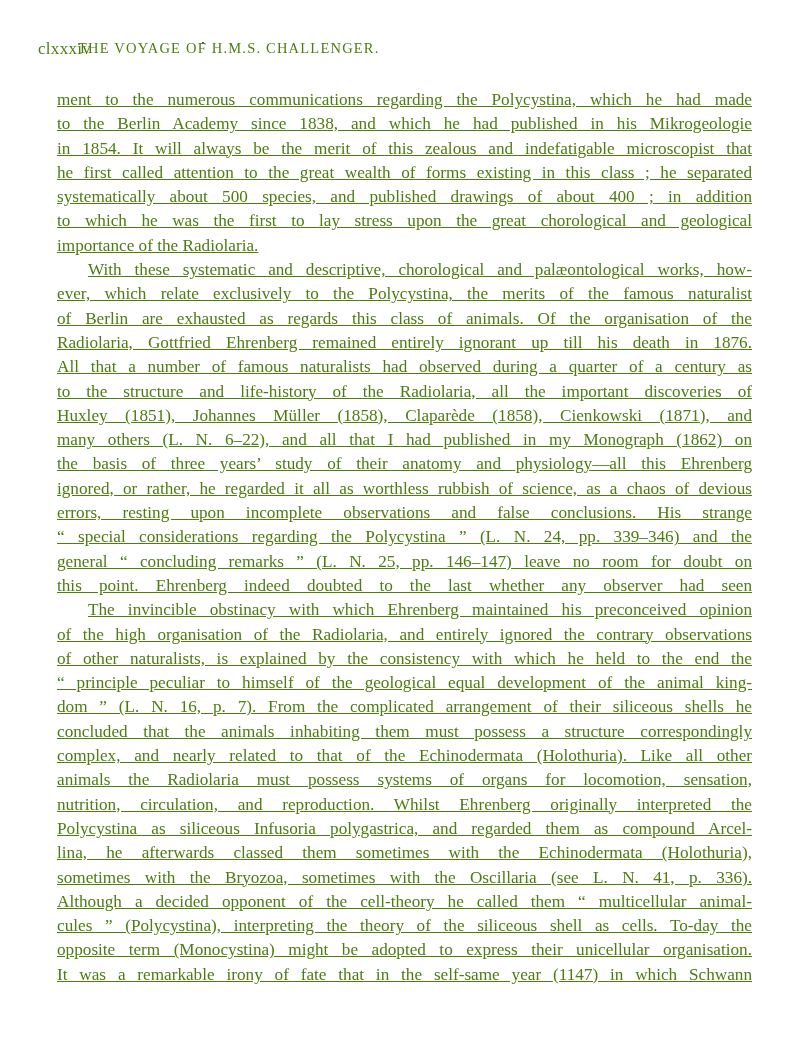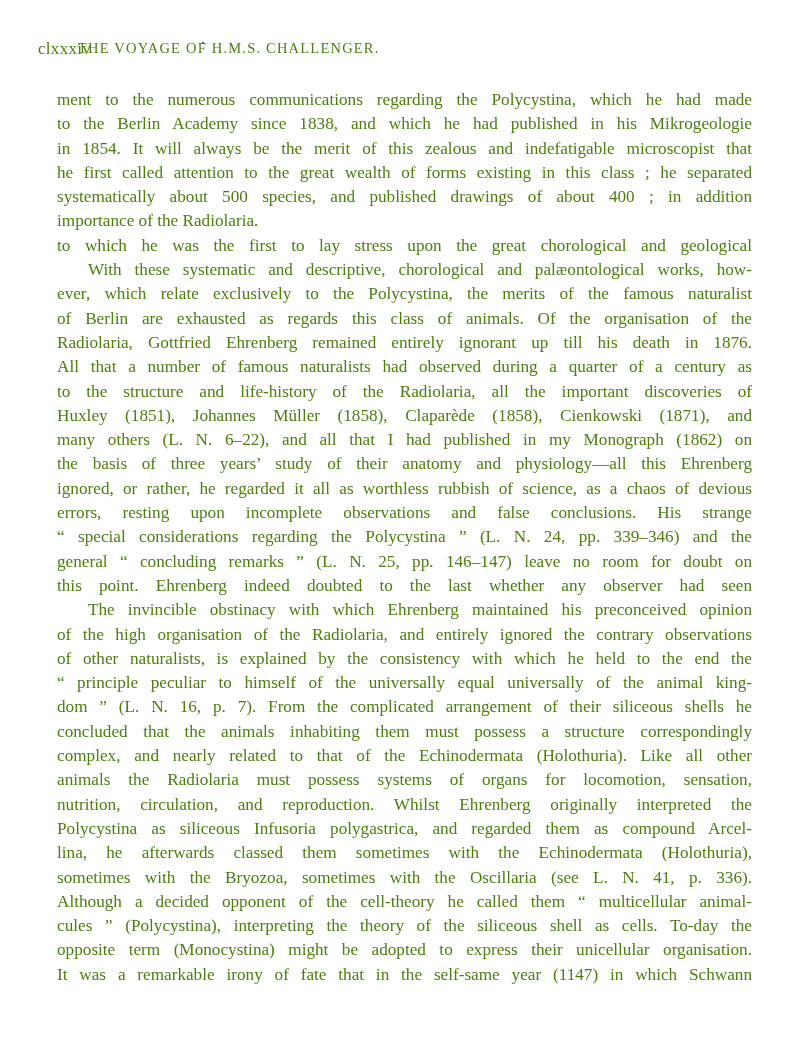--- a/index.html
+++ b/index.html
@@ -23,21 +23,21 @@
     }
     .speck {
       position: absolute; left: 202px; top: 42px; width: 2px; height: 2px; background: #555;
     }
     .body-text {
       position: absolute; left: 57px; top: 88px; width: 695px;
     }
     .line {
       display: block; height: 24.3px; line-height: 24.3px;
       font-size: 17.2px; white-space: nowrap;
-      text-align: justify; text-align-last: justify;
+      text-align: justify; text-align-last: justify; text-decoration: underline;
     }
     .line.last { text-align-last: left; }
     .line.indent { padding-left: 31px; }
   </style>
 </head>
 <body>
 
 <div class="page">
   <div class="speck"></div>
   <div class="header">
@@ -45,22 +45,22 @@
     <div class="running-title">THE VOYAGE OF H.M.S. CHALLENGER.</div>
   </div>
 
   <div class="body-text" id="body-text">
       <div>
         <span class="line">ment to the numerous communications regarding the Polycystina, which he had made</span>
         <span class="line">to the Berlin Academy since 1838, and which he had published in his Mikrogeologie</span>
         <span class="line">in 1854.   It will always be the merit of this zealous and indefatigable microscopist that</span>
         <span class="line">he first called attention to the great wealth of forms existing in this class ;  he separated</span>
         <span class="line">systematically about 500  species, and published drawings of about 400 ;  in addition</span>
+        <span class="line">to which he was  the  first  to  lay  stress  upon  the  great  chorological  and  geological</span>
         <span class="line last">importance of the Radiolaria.</span>
-        <span class="line">to which he was  the  first  to  lay  stress  upon  the  great  chorological  and  geological</span>
       </div>
       <div>
         <span class="line indent">With these systematic and descriptive, chorological and palæontological works, how-</span>
         <span class="line">ever, which relate exclusively to the Polycystina, the merits of the famous naturalist</span>
         <span class="line">of Berlin are exhausted as regards this class of animals.  Of the organisation of the</span>
         <span class="line">Radiolaria, Gottfried Ehrenberg remained entirely ignorant up till his death in 1876.</span>
         <span class="line">All that a number of famous naturalists had observed during a quarter of a century as</span>
         <span class="line">to the structure and life-history of the Radiolaria, all the important discoveries of</span>
         <span class="line">Huxley (1851), Johannes Müller (1858), Claparède (1858), Cienkowski (1871), and</span>
         <span class="line">many others (L. N. 6–22), and all that I had published in my Monograph (1862) on</span>
@@ -68,21 +68,21 @@
         <span class="line">ignored, or rather, he regarded it all as worthless rubbish of science, as a chaos of devious</span>
         <span class="line">errors, resting upon incomplete observations and false conclusions.   His strange</span>
         <span class="line">“ special considerations regarding the Polycystina ” (L. N. 24, pp. 339–346) and the</span>
         <span class="line">general “ concluding remarks ” (L. N. 25, pp. 146–147) leave no room for doubt on</span>
         <span class="line">this point.  Ehrenberg indeed doubted to the last whether any observer had seen</span>
       </div>
       <div>
         <span class="line indent">The invincible obstinacy with which Ehrenberg maintained his preconceived opinion</span>
         <span class="line">of the high organisation of the Radiolaria, and entirely ignored the contrary observations</span>
         <span class="line">of other naturalists, is explained by the consistency with which he held to the end the</span>
-        <span class="line">“ principle peculiar to himself of the universally equal universally of the animal king-</span>
+        <span class="line">“ principle peculiar to himself of the geological equal development of the animal king-</span>
         <span class="line">dom ” (L. N. 16, p. 7).   From the complicated arrangement of their siliceous shells he</span>
         <span class="line">concluded that the animals inhabiting them must possess a structure correspondingly</span>
         <span class="line">complex, and nearly related to that of the Echinodermata (Holothuria).   Like all other</span>
         <span class="line">animals the Radiolaria must possess systems of organs for locomotion, sensation,</span>
         <span class="line">nutrition, circulation, and reproduction.   Whilst Ehrenberg originally interpreted the</span>
         <span class="line">Polycystina as siliceous Infusoria polygastrica, and regarded them as compound Arcel-</span>
         <span class="line">lina, he afterwards classed them sometimes with the Echinodermata (Holothuria),</span>
         <span class="line">sometimes with the Bryozoa, sometimes with the Oscillaria (see L. N. 41, p. 336).</span>
         <span class="line">Although a decided opponent of the cell-theory he called them “ multicellular animal-</span>
         <span class="line">cules ” (Polycystina), interpreting the theory of the siliceous shell as cells.   To-day the</span>

